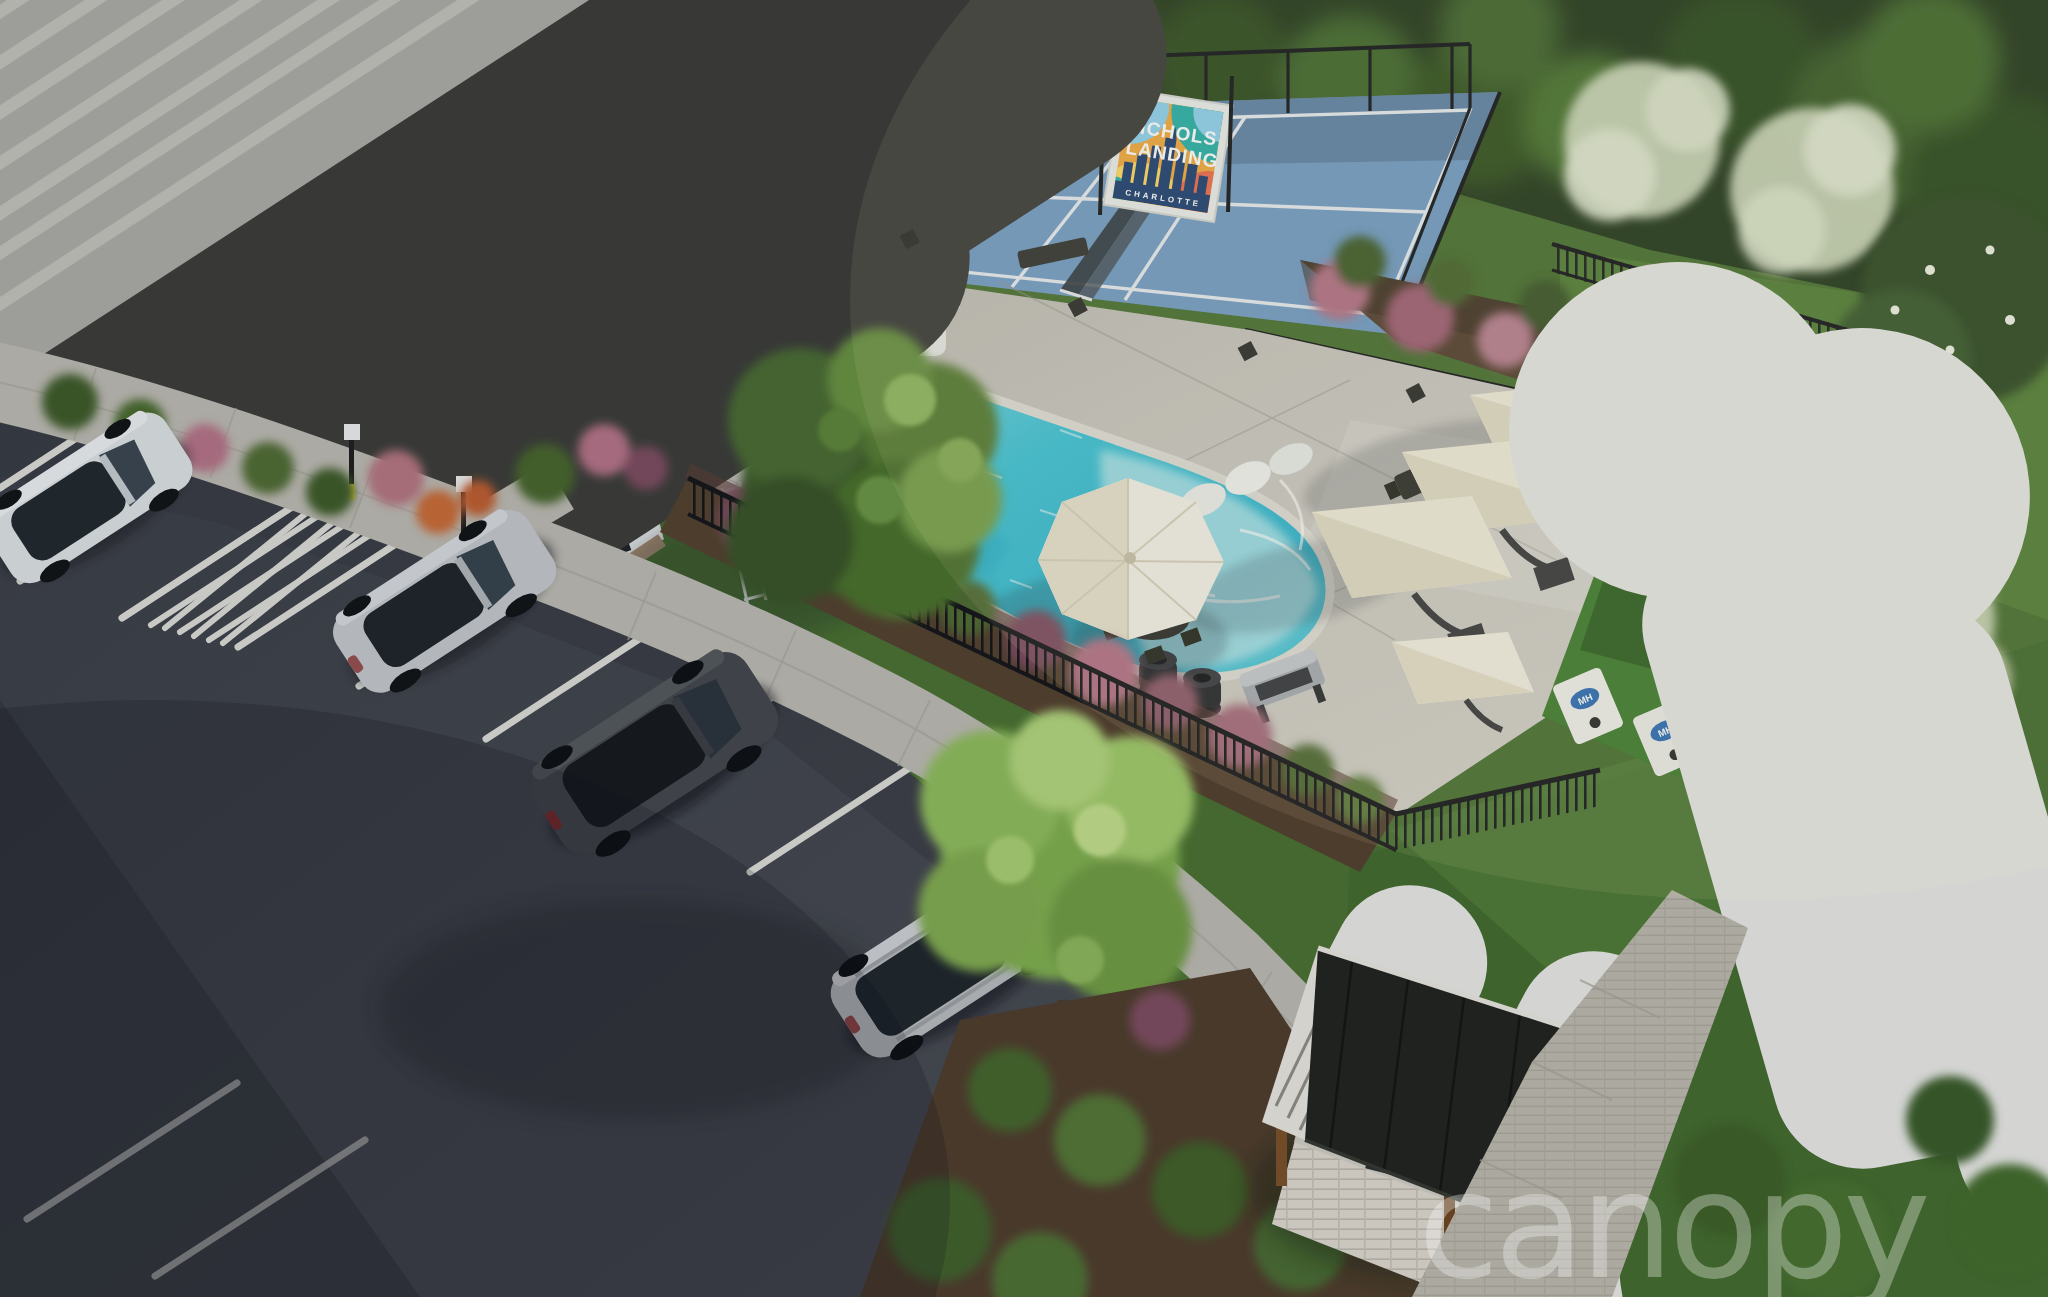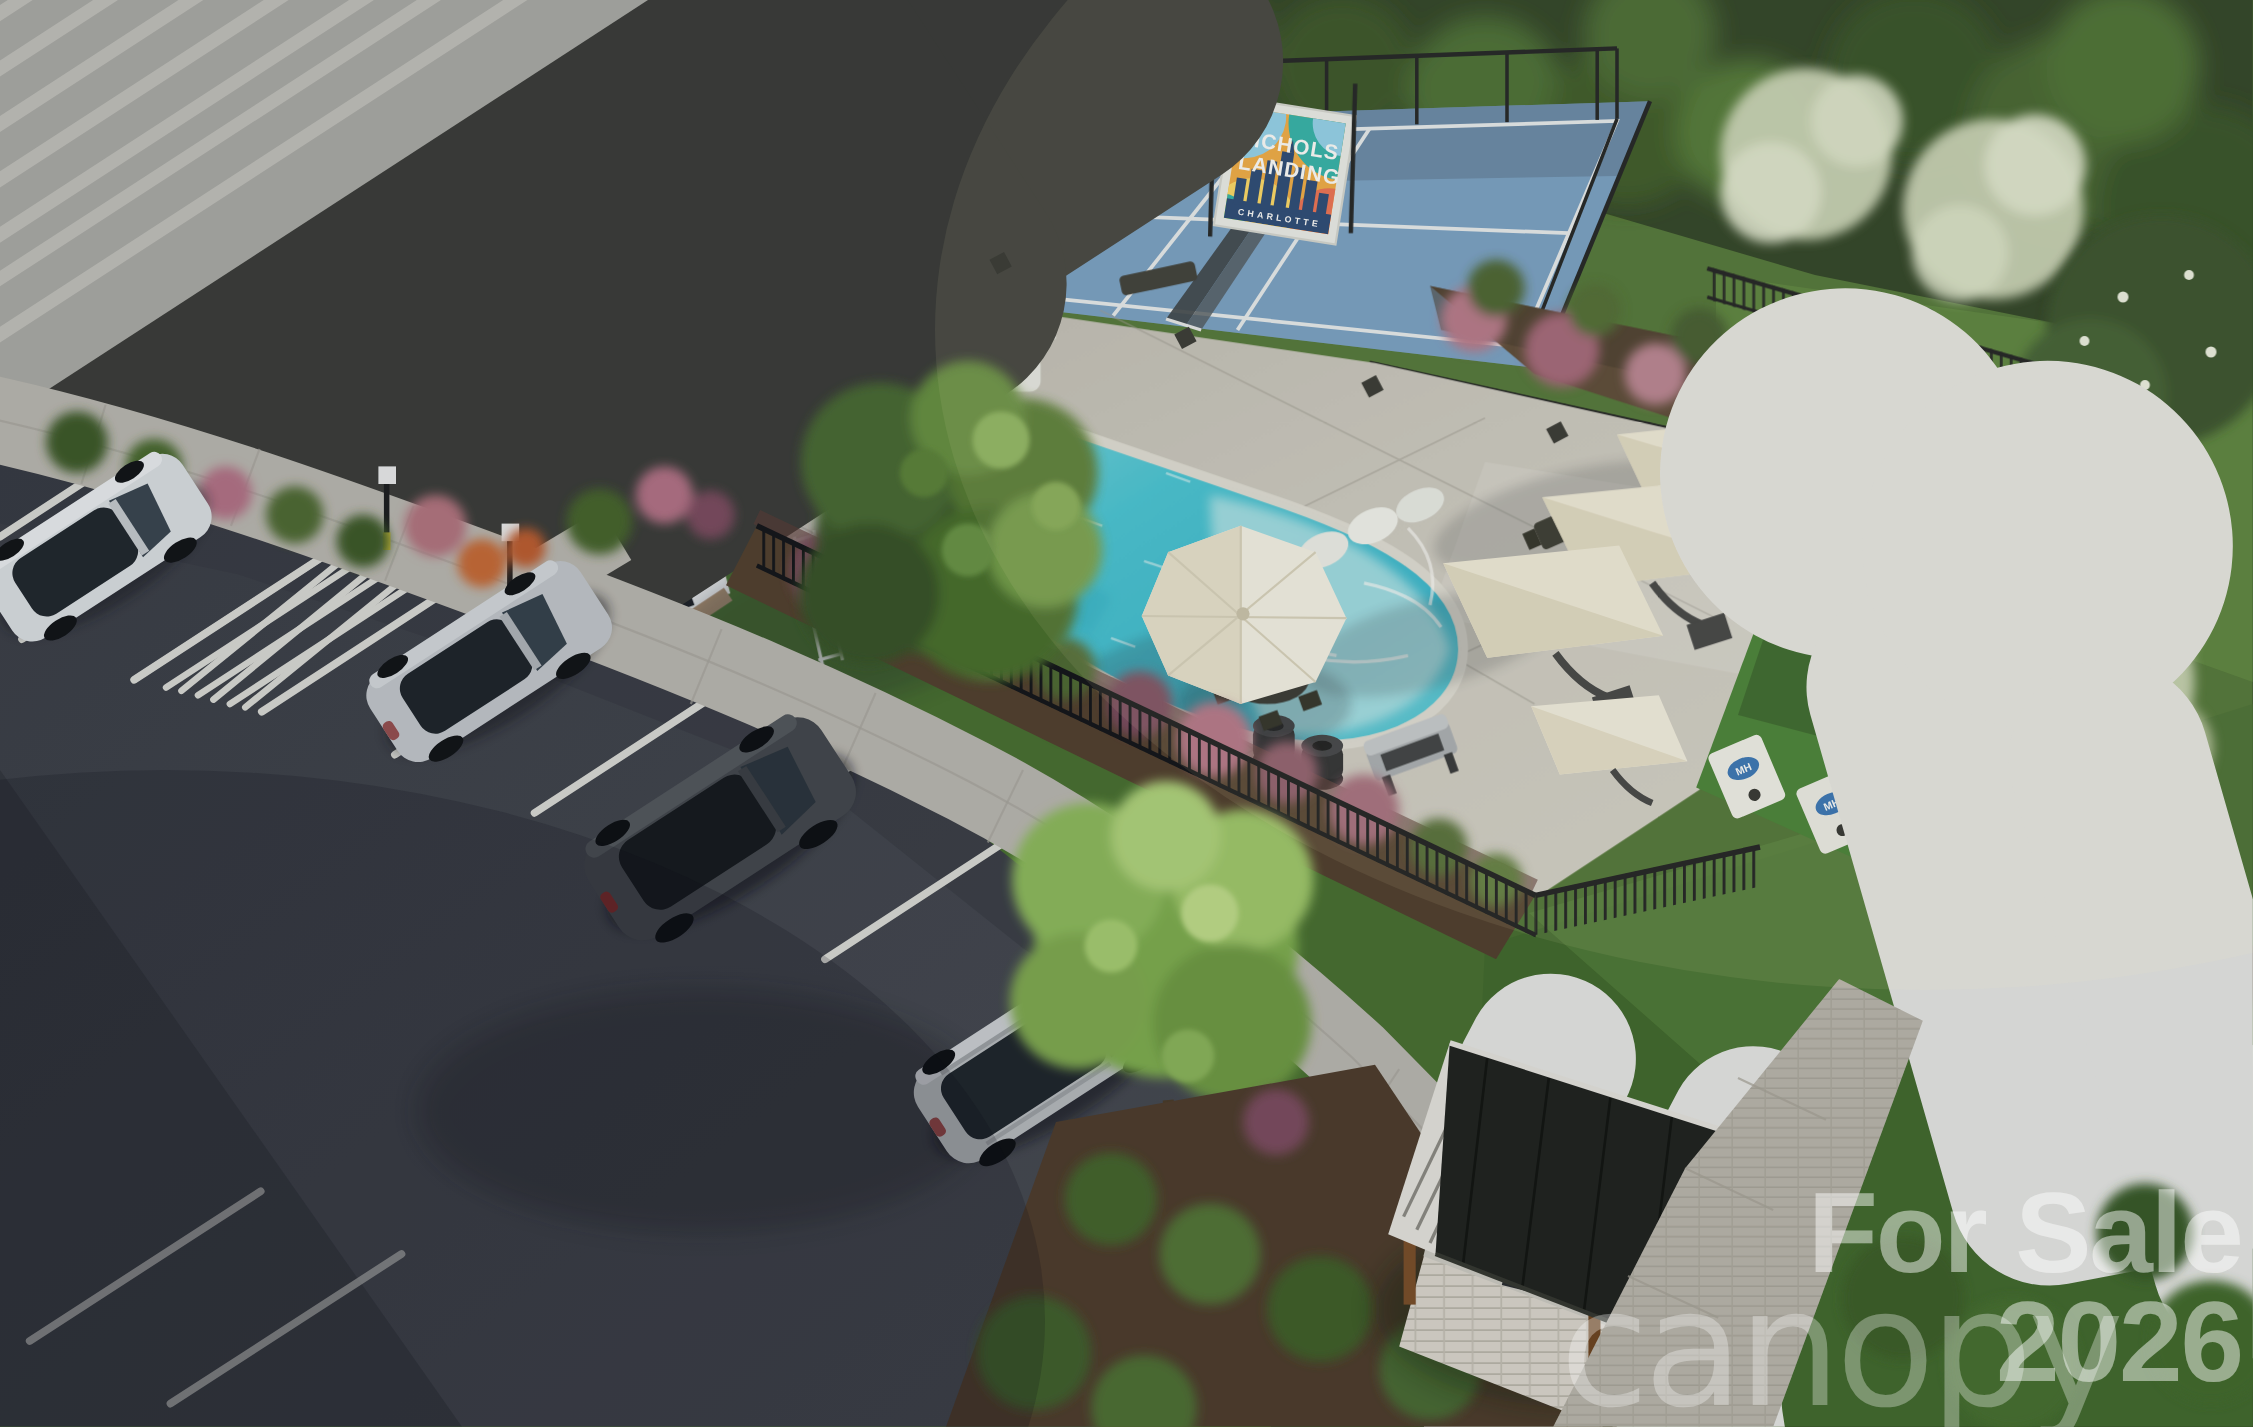--- a/index.html
+++ b/index.html
@@ -838,17 +838,13 @@
 
 <g>
   <rect x="0" y="0" width="2048" height="1297" fill="#1b2430" opacity=".10"></rect>
   <ellipse cx="1750" cy="300" rx="900" ry="600" fill="#ffedc0" opacity=".08"></ellipse>
   <ellipse cx="150" cy="1200" rx="800" ry="500" fill="#0a0d14" opacity=".18"></ellipse>
 </g>
 </svg>
 
 <div class="wm wm-canopy">canopy</div>
 <div class="wm wm-mls">MLS</div>
-<div class="wm wm-sale">
-  <div>For Sale</div>
-  <div>2026</div>
 </div>
-</div>
 
 </body></html>

